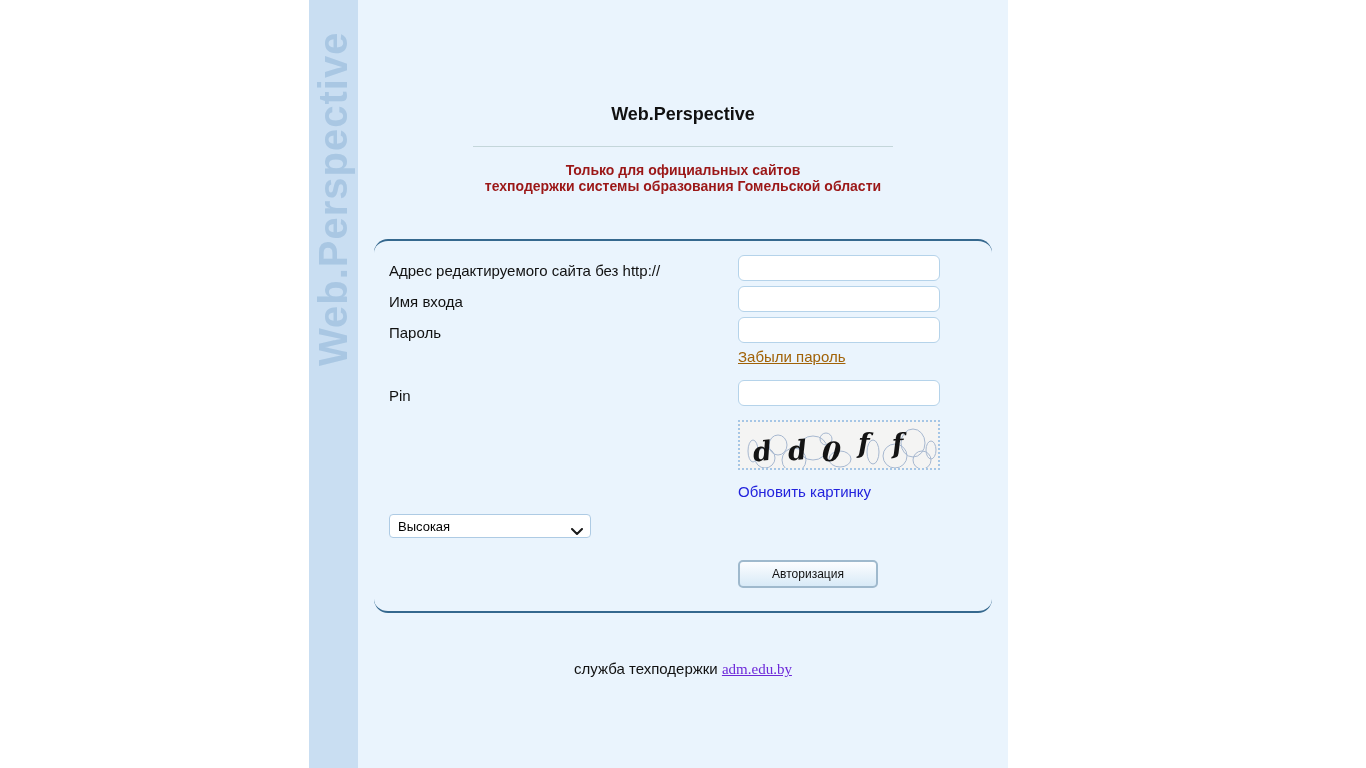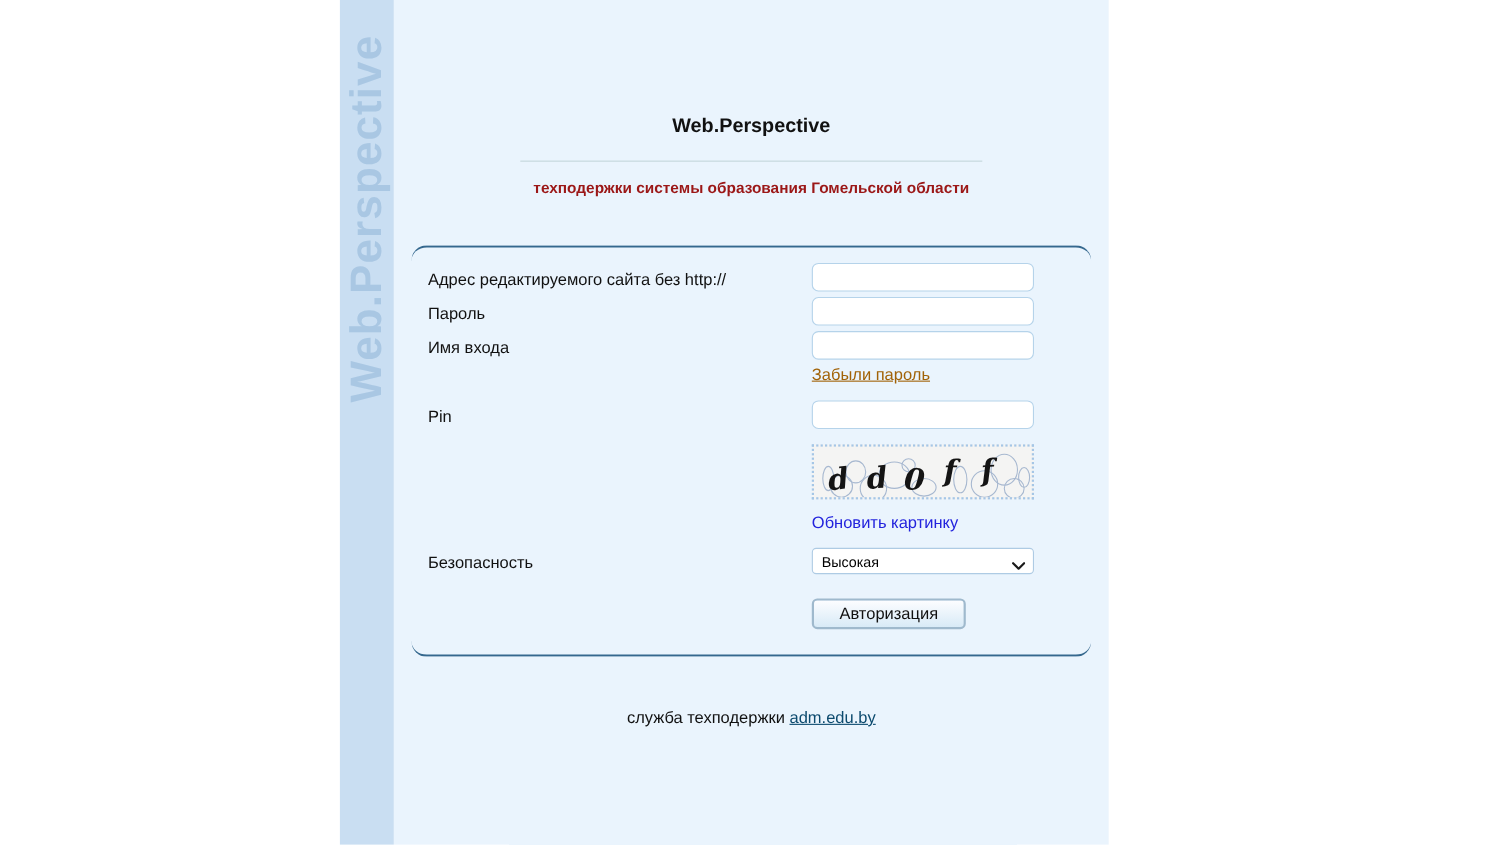--- a/index.html
+++ b/index.html
@@ -134,78 +134,80 @@
     pointer-events: none;
     display: block;
   }
 
   .button-row { margin-top: 22px; margin-bottom: 0; }
   button.submit {
     width: 140px; height: 28px;
     border: 2px solid #9fb9cd;
     border-radius: 5px;
     background: linear-gradient(#fcfdff, #d8eaf7);
-    font-size: 15px;
+    font-size: 12px;
     font-family: "Liberation Sans", sans-serif;
     color: #111;
     cursor: pointer;
   }
 
   .footer {
     margin-top: 47px;
     text-align: center;
     font-size: 15px;
     color: #111;
   }
   a.support-link {
-    color: #0c4a6e;
+    color: #6d28d9;
     text-decoration: underline;
     cursor: pointer;
+    font-family: Liberation Serif, serif;
   }
 </style>
 </head>
 <body>
 
 <div class="layout">
   <div class="spacer-left"></div>
 
   <div class="strip">
     <div class="strip-text">Web.Perspective</div>
   </div>
 
   <div class="content">
 
     <div class="page-title">Web.Perspective</div>
 
     <hr class="rule">
 
     <div class="notice">
+      <div>Только для официальных сайтов</div>
       <div>техподержки системы образования Гомельской области</div>
     </div>
 
     <div class="panel">
 
       <div class="row">
         <div class="lbl">Адрес редактируемого сайта без http://</div>
         <div class="fld">
           <input class="textbox" type="text" value="" style="">
         </div>
       </div>
 
       <div class="row">
+        <div class="lbl">Имя входа</div>
+        <div class="fld">
+          <input class="textbox" type="text" value="" style="">
+        </div>
+      </div>
+
+      <div class="row">
         <div class="lbl">Пароль</div>
         <div class="fld">
           <input class="textbox" type="password" value="" style="">
-        </div>
-      </div>
-
-      <div class="row">
-        <div class="lbl">Имя входа</div>
-        <div class="fld">
-          <input class="textbox" type="text" value="" style="">
         </div>
       </div>
 
       <div class="row forgot-row">
         <div class="lbl"></div>
         <div class="fld">
           <a class="forgot">Забыли пароль</a>
         </div>
       </div>
 
@@ -248,21 +250,20 @@
       </div>
 
       <div class="row refresh-row">
         <div class="lbl"></div>
         <div class="fld">
           <a class="refresh">Обновить картинку</a>
         </div>
       </div>
 
       <div class="row">
-        <div class="lbl" style="padding-top:3px;">Безопасность</div>
         <div class="fld">
           <div class="selectwrap">
             <select class="security">
               <option>Высокая</option>
             </select>
             <span class="chevron">
               <svg width="12" height="8" viewBox="0 0 12 8">
                 <polyline points="1,1 6,6 11,1" fill="none" stroke="#1a1a1a" stroke-width="2" stroke-linecap="round" stroke-linejoin="round"></polyline>
               </svg>
             </span>

